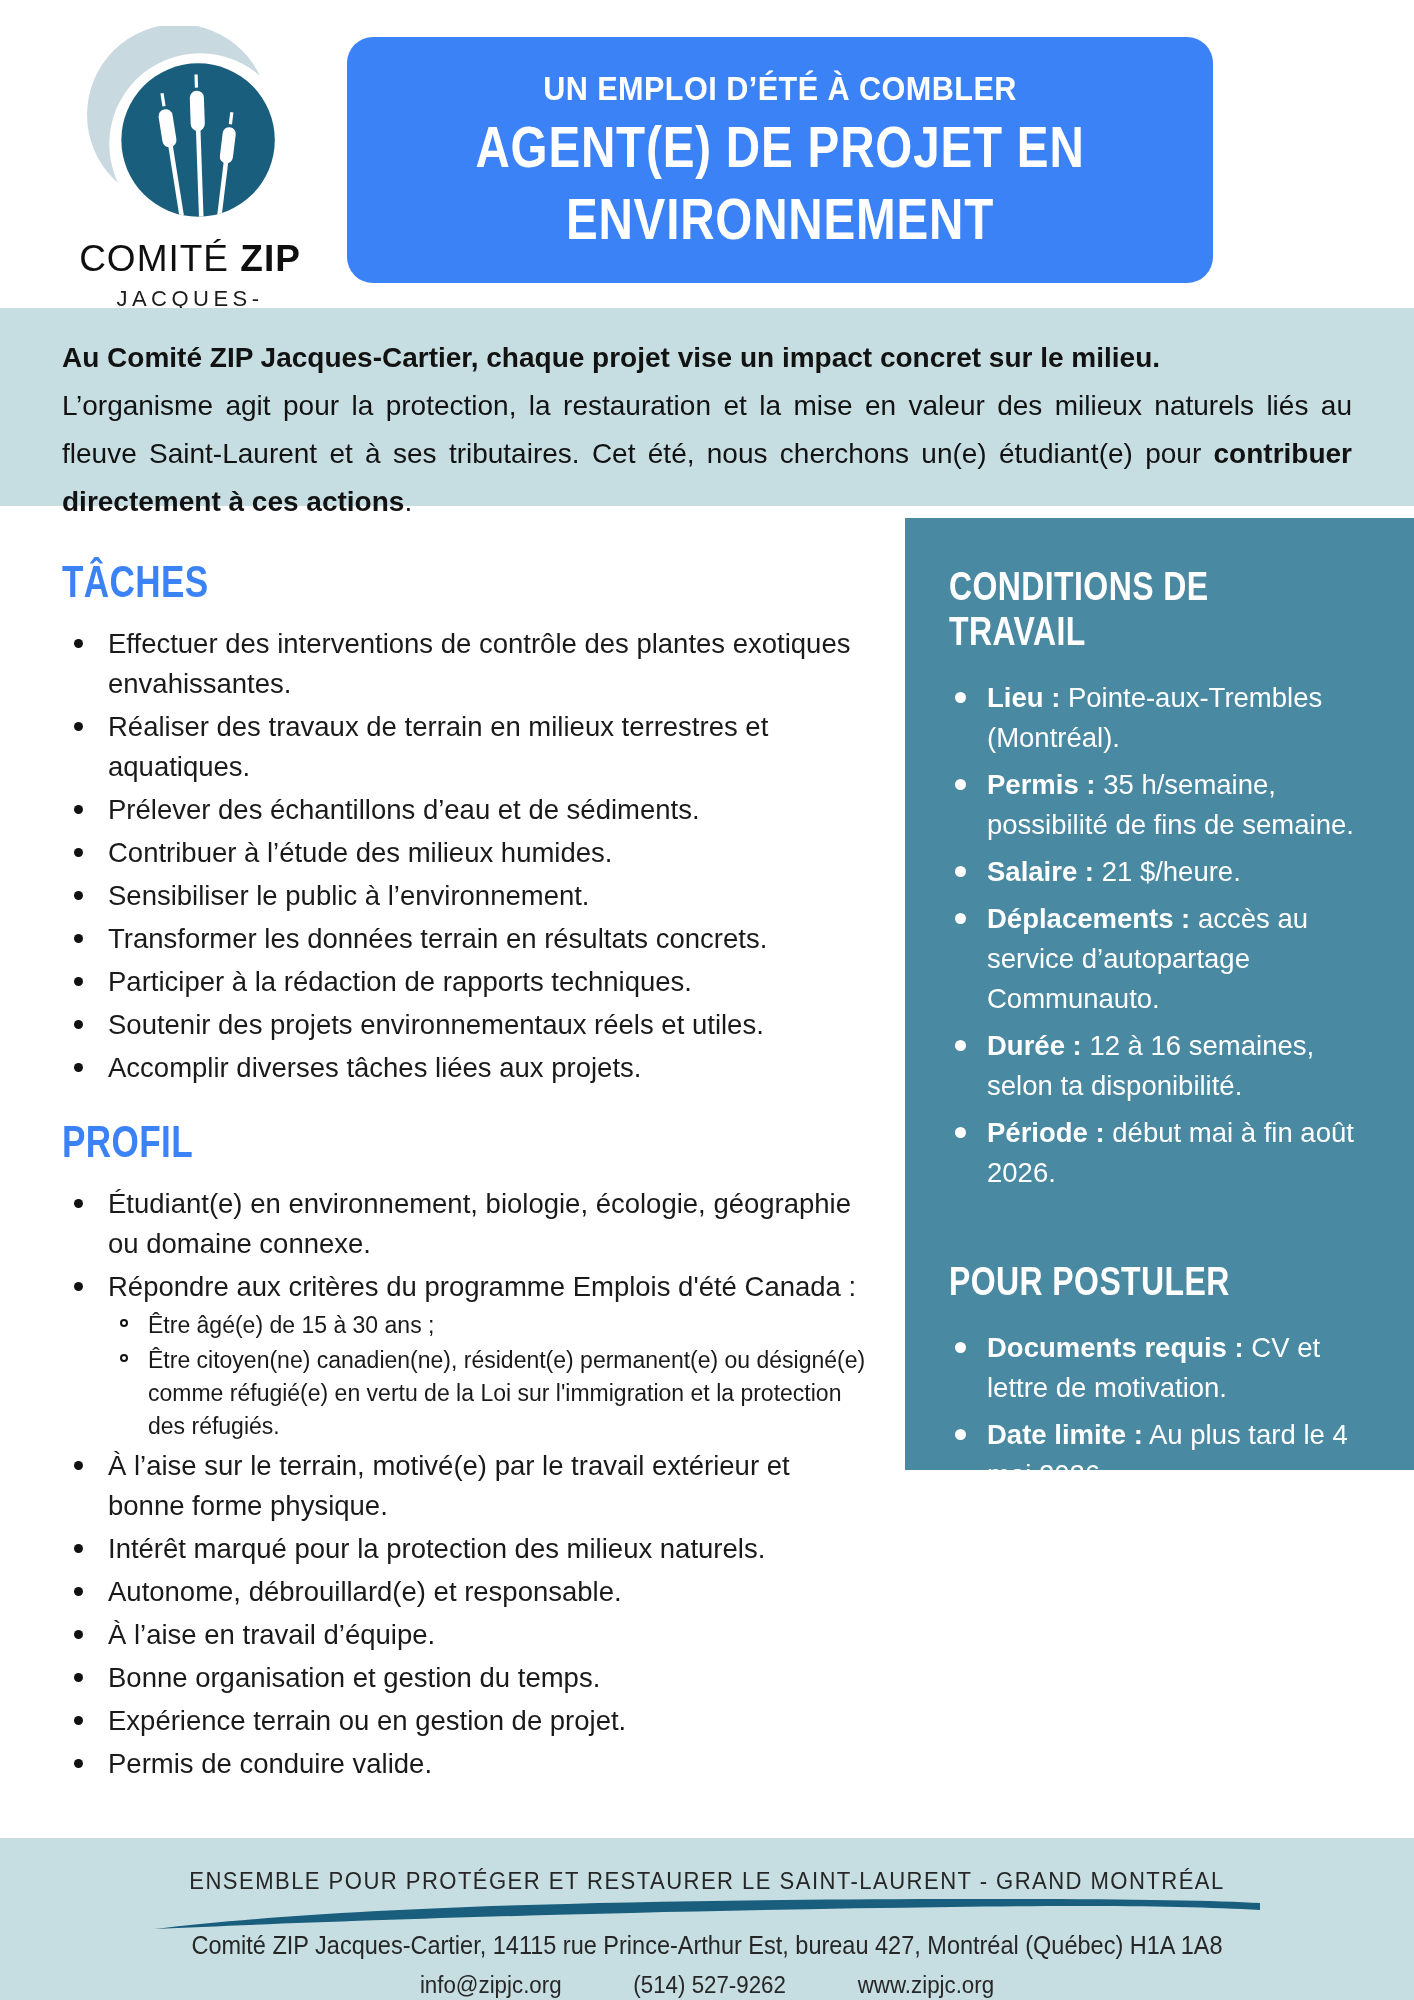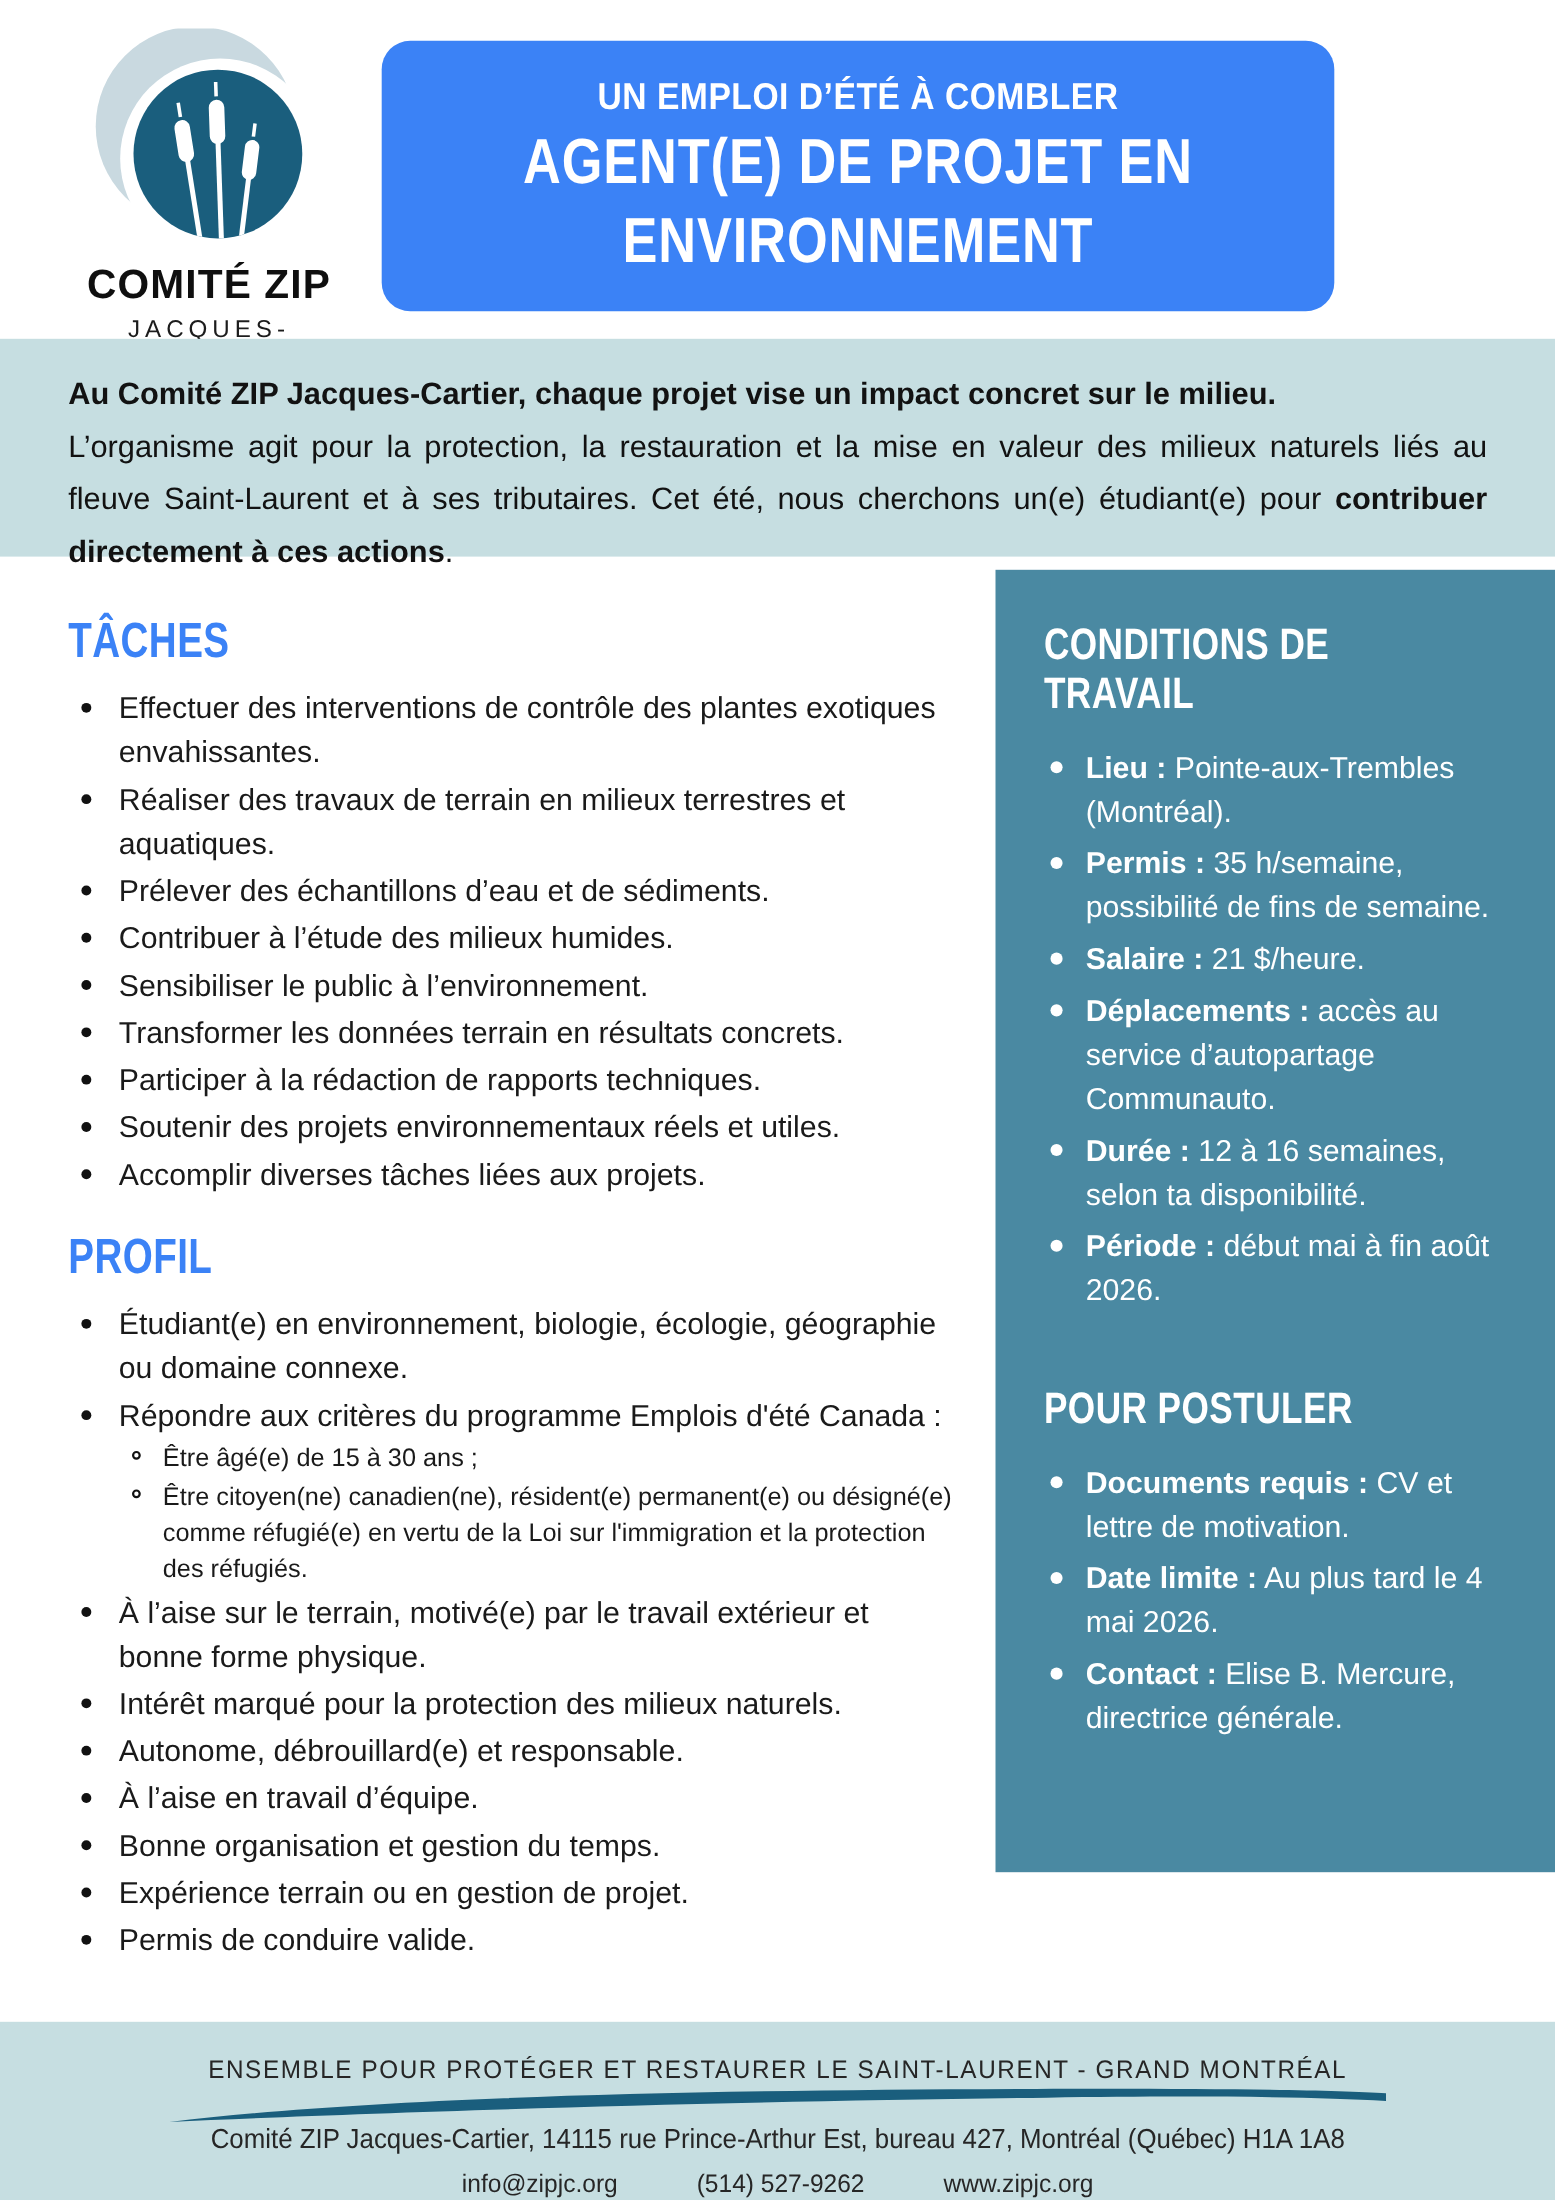--- a/index.html
+++ b/index.html
@@ -6,21 +6,21 @@
   html,body{margin:0;padding:0;background:#e9e9e9;}
   .page{
     position:relative;width:1414px;height:2000px;margin:0 auto;
     background:#ffffff;overflow:hidden;
     font-family:"Liberation Sans","DejaVu Sans",sans-serif;color:#1a1a1a;
   }
   
   .logo{position:absolute;left:56px;top:26px;width:268px;text-align:center;}
   .logo svg{display:block;margin:0 auto;width:212px;height:212px;}
   .logo-name{font-size:37px;letter-spacing:1px;color:#0f0f0f;margin-top:0;}
-  .logo-name .thin{font-weight:700;}
+  .logo-name .thin{font-weight:400;}
   .logo-name b{font-weight:800;}
   .logo-sub{font-size:22px;letter-spacing:4.5px;color:#1c1c1c;margin-top:6px;font-weight:400;}
   .banner{
     position:absolute;left:347px;top:37px;width:866px;height:246px;
     background:#3b82f6;border-radius:26px;color:#ffffff;text-align:center;
     display:flex;flex-direction:column;justify-content:center;gap:2px;
   }
   .kicker{font-size:34px;font-weight:800;letter-spacing:.5px;transform:scaleX(.9);transform-origin:50% 50%;}
   .banner-title{font-size:58px;font-weight:800;line-height:66px;letter-spacing:1px;margin-top:4px;transform:scaleX(.82);transform-origin:50% 50%;}
   
@@ -38,21 +38,21 @@
   .main .sec-h{margin-bottom:16px;}
   .main ul{list-style:none;margin:0;padding:0;font-size:27.5px;line-height:40px;}
   .main li{position:relative;padding-left:46px;margin-bottom:3px;}
   .main li::before{content:"";position:absolute;left:12px;top:15px;width:9px;height:9px;border-radius:50%;background:#111;}
   .main .sec-h.second{margin-top:28px;}
   ul.sub{font-size:23px;line-height:33px;margin-top:2px;}
   .main ul.sub li{padding-left:40px;margin-bottom:2px;}
   .main ul.sub li::before{width:8px;height:8px;background:transparent;border:2.5px solid #111;top:10px;left:12px;box-sizing:border-box;}
   
   .sidebar{
-    position:absolute;left:905px;top:518px;width:509px;height:1184px;background:#4a89a2;color:#ffffff;
+    position:absolute;left:905px;top:518px;width:509px;height:952px;background:#4a89a2;color:#ffffff;
     box-sizing:border-box;padding:46px 34px 0 44px;
   }
   .sidebar .sec-h{color:#ffffff;font-size:40px;}
   .sidebar .sec-h .cx{transform:scaleX(.8);}
   .sidebar ul{list-style:none;margin:24px 0 0 0;padding:0;font-size:27.5px;line-height:40px;}
   .sidebar li{position:relative;padding-left:38px;margin-bottom:7px;}
   .sidebar li::before{content:"";position:absolute;left:6px;top:14px;width:11px;height:11px;border-radius:50%;background:#fff;}
   .sidebar .lbl{font-weight:800;}
   .sidebar .group2{margin-top:66px;}
   

